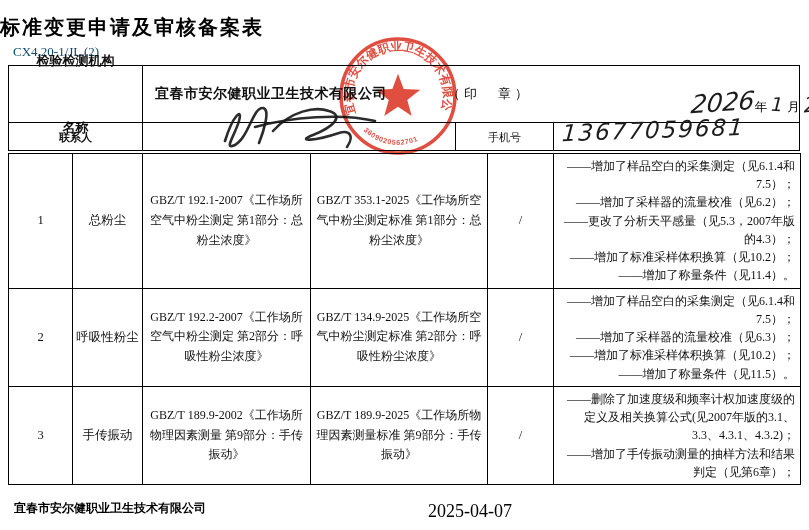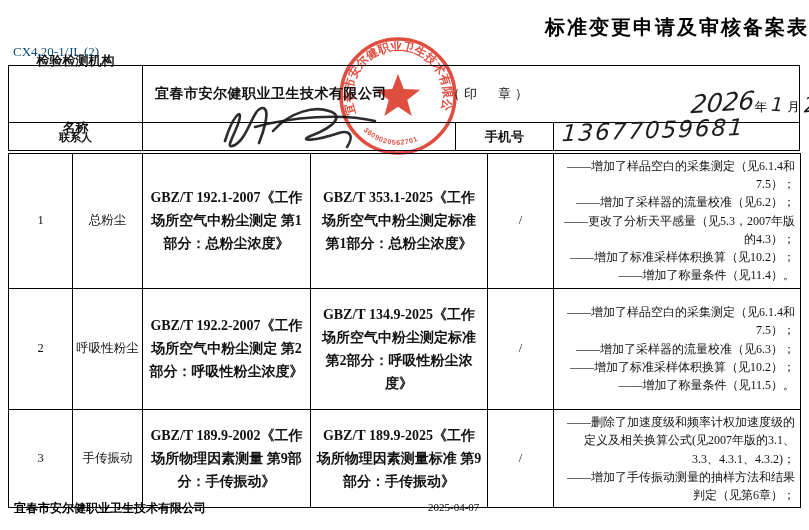--- a/index.html
+++ b/index.html
@@ -1,69 +1,69 @@
 <!DOCTYPE html>
 <html><head>
 <meta charset="utf-8">
 <style>
   * { margin:0; padding:0; box-sizing:border-box; }
   html,body { width:809px; height:530px; background:#fff; }
   body { font-family:"Liberation Serif","DejaVu Serif",serif; color:#111; position:relative; overflow:hidden; }
   .page { position:absolute; left:0; top:0; width:809px; height:530px; background:#ffffff; }
 
-  .title { position:absolute; left:0; top:14px; width:100%; text-align:right;
+  .title { position:absolute; left:0; top:14px; width:100%; text-align:left;
            font-family:"Liberation Sans","DejaVu Sans",sans-serif; font-weight:bold;
            font-size:20px; letter-spacing:2px; color:#000; }
   .doccode { position:absolute; left:13px; top:44px; font-size:13px; color:#0c4a6e; }
 
   
   .info-table { position:absolute; left:8px; top:65px; width:792px; height:86px; border:1px solid #000; }
   .info-rowA { position:absolute; left:0; top:0; width:100%; height:57px; border-bottom:1px solid #000; display:flex; }
   .info-rowB { position:absolute; left:0; top:57px; width:100%; height:28px; display:flex; }
   .cell-label { width:134px; border-right:1px solid #000; display:flex; flex-direction:column;
                 align-items:center; justify-content:center; font-weight:bold; font-size:13px; line-height:1.5;gap:48px; }
   .rowA-value { flex:1; position:relative; display:flex; align-items:center; }
   .org-name { margin-left:12px; font-size:14px; font-weight:bold; letter-spacing:.5px; }
   .seal-hint { margin-left:60px; font-size:13px; letter-spacing:4px; }
   .cell-contact { width:134px; border-right:1px solid #000; display:flex; align-items:center; justify-content:center; font-weight:bold; font-size:11px; }
   .cell-sig { width:313px; border-right:1px solid #000; position:relative; }
-  .cell-phone-label { width:98px; border-right:1px solid #000; display:flex; align-items:center; justify-content:center; font-weight:bold; font-size:13px; }
+  .cell-phone-label { width:98px; border-right:1px solid #000; display:flex; align-items:center; justify-content:center; font-weight:normal; font-size:11px; }
   .cell-phone-val { flex:1; position:relative; }
 
   
   .hand { font-family:"DejaVu Sans",sans-serif; font-style:italic; color:#1c1c1c; }
   .date-line { position:absolute; left:548px; top:22px; display:flex; align-items:baseline; white-space:nowrap; }
   .hand-year { font-size:25px; transform:rotate(-4deg) skewX(-10deg); margin-right:-4px; }
   .unit { font-size:12.5px; color:#000; font-style:normal; font-family:"Liberation Serif",serif; margin:0 4px; }
   .hand-month { font-size:19px; transform:rotate(3deg); }
   .hand-day { font-size:21px; transform:rotate(-6deg) skewX(-8deg); margin-right:-6px; }
   .hand-phone { position:absolute; left:8px; top:-6px; font-size:23px; letter-spacing:2px;
                 transform:rotate(-2deg) skewX(-6deg); white-space:nowrap; }
   .signature-svg { position:absolute; left:72px; top:-30px; overflow:visible; }
   .signature-svg path { fill:none; stroke:#1a1a1a; stroke-width:2.6; stroke-linecap:round; opacity:.92; }
 
   
   table.main { position:absolute; left:8px; top:153px; width:792px; border-collapse:collapse; table-layout:fixed; }
   table.main td, table.main th { border:1px solid #000; vertical-align:middle; padding:2px 3px; }
   table.main th { font-weight:bold; font-size:12.5px; line-height:1.5; text-align:center; }
   .c-center { text-align:center; font-size:12.5px; }
-  .c-std { text-align:center; font-size:14px; line-height:1.65; padding:14px 5px !important;font-weight:bold; }
+  .c-std { text-align:center; font-size:12px; line-height:1.65; padding:14px 5px !important; }
   .c-changes { font-size:12px; line-height:1.52; text-align:right; padding:3px 5px !important; vertical-align:middle; }
   .c-changes div { margin:0; }
 
   
   .stamp { position:absolute; left:337px; top:35px; width:122px; height:122px; color:#dd3a2b;
            opacity:.9; mix-blend-mode:multiply; }
   .stamp svg { width:100%; height:100%; }
   .stamp text { fill:currentColor; font-family:"Liberation Sans","DejaVu Sans",sans-serif; font-weight:bold; }
 
   
   .footer-company { position:absolute; left:14px; top:500px; font-family:"Liberation Sans","DejaVu Sans",sans-serif;
                     font-weight:bold; font-size:12px; color:#000; }
-  .footer-date { position:absolute; left:428px; top:501px; font-size:11px; color:#000; }
+  .footer-date { position:absolute; left:428px; top:501px; font-size:18px; color:#000; }
 </style>
 </head>
 <body>
 
 <div class="page">
 
   <div class="title">标准变更申请及审核备案表</div>
   <div class="doccode">CX4.20-1/JL (2)</div>
 
   <div class="info-table">

